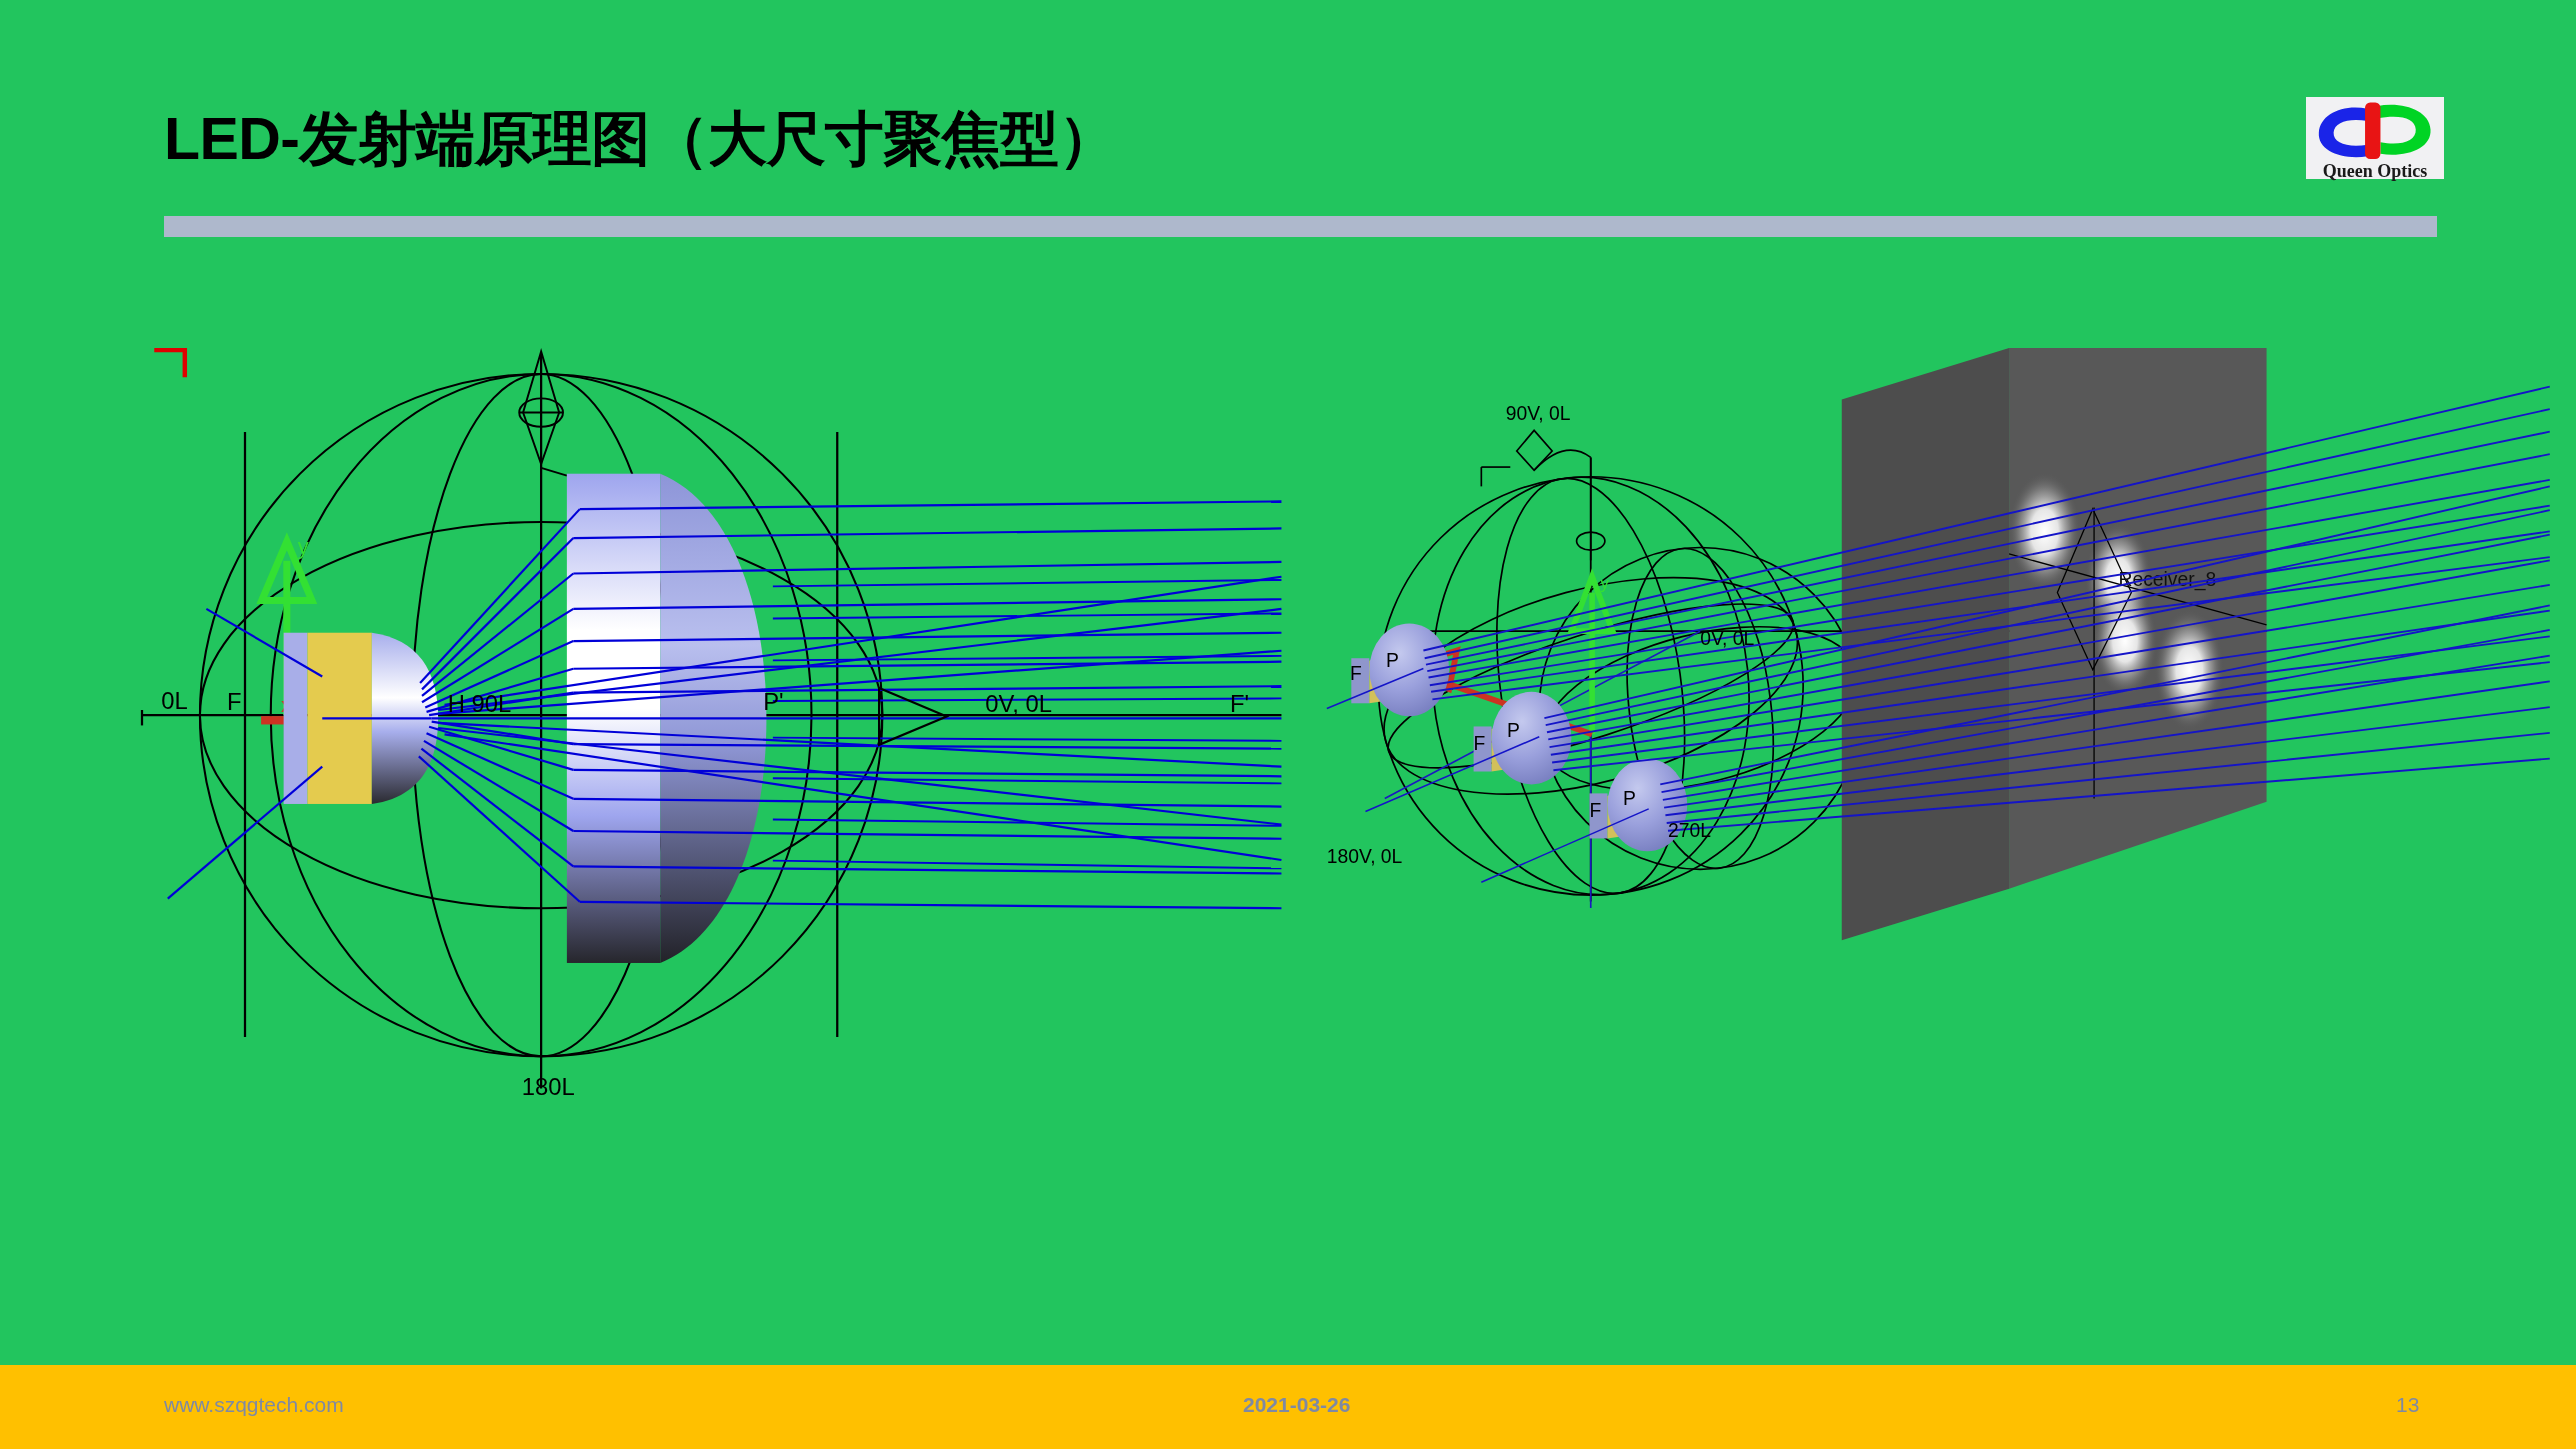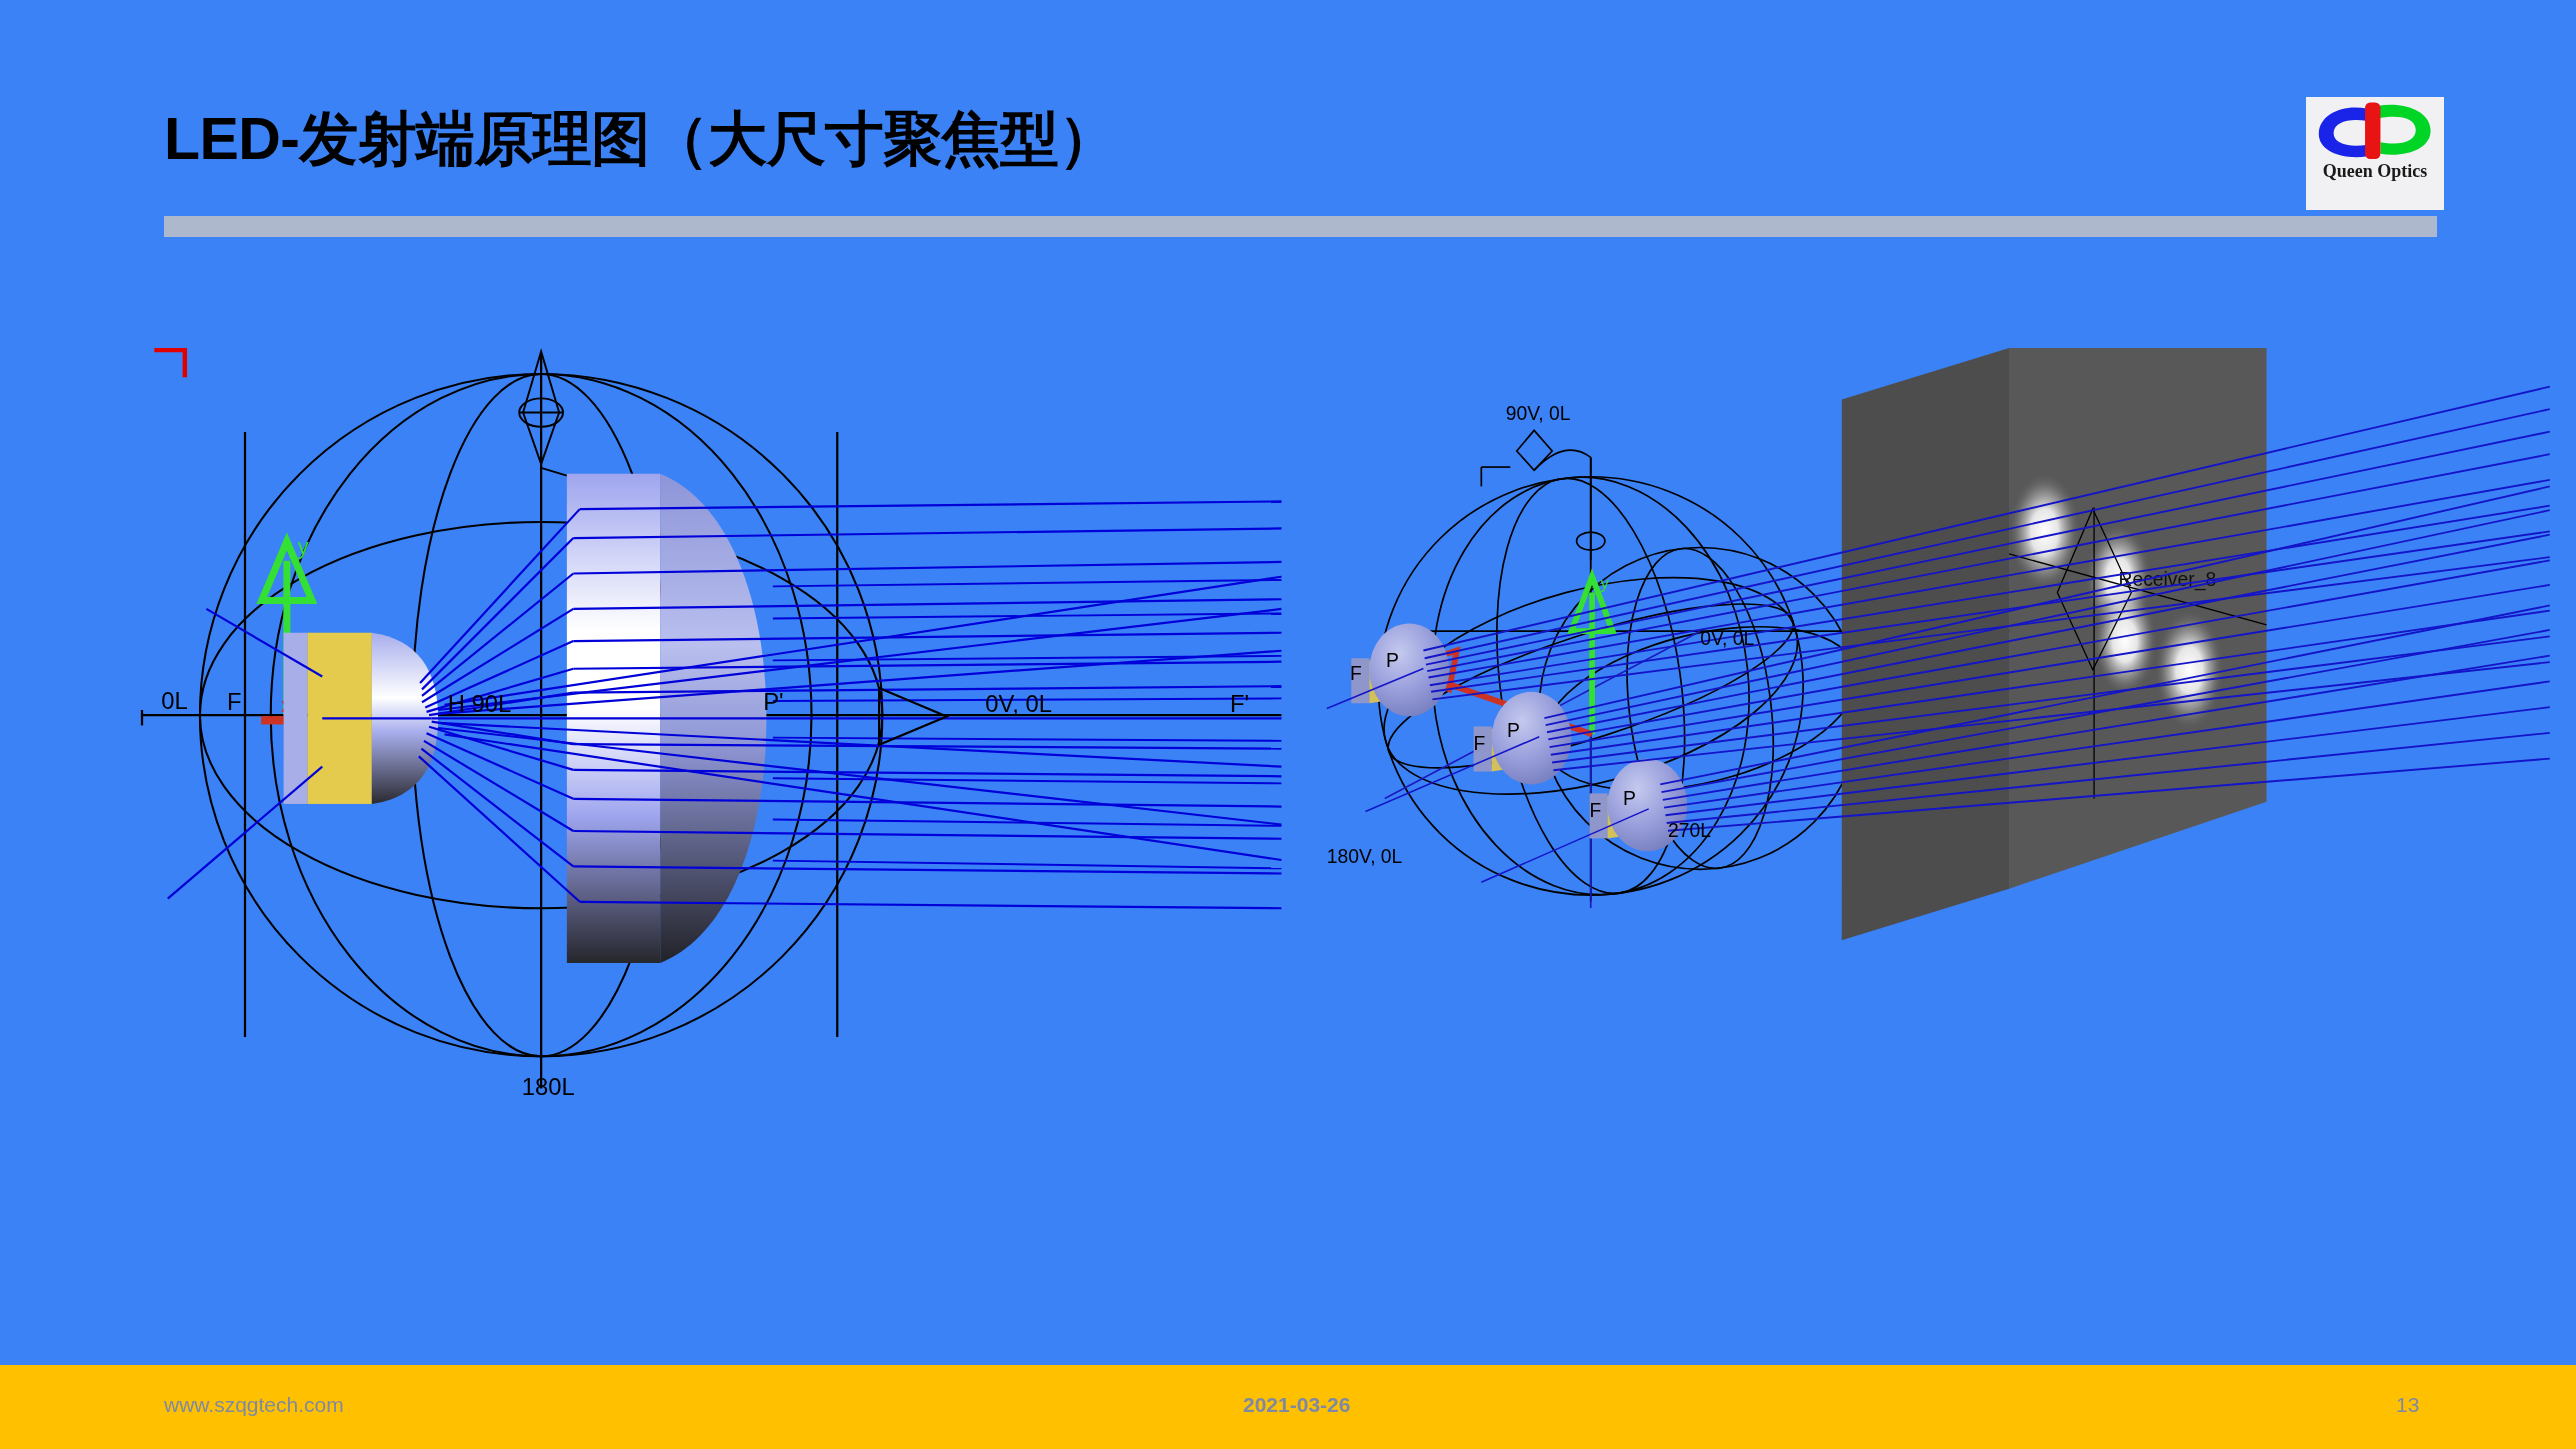--- a/index.html
+++ b/index.html
@@ -2,35 +2,35 @@
 <html style="font-size:10.3px"><head>
 <meta charset="utf-8">
 <title>LED Slide</title>
 <style>
   html,body{margin:0;padding:0;}
   body{
     width:2576px;height:1449px;background:#ffffff;
     font-family:"Liberation Sans", sans-serif;
     overflow:hidden;position:relative;
   }
-  .slide{position:absolute;inset:0;background:#3b82f6;}
+  .slide{position:absolute;inset:0;background:#22c55e;}
 
   
   .title{
     position:absolute;left:164px;top:100px;
     font-size:59px;font-weight:bold;color:#000;
     letter-spacing:-0.6px;white-space:nowrap;
     font-family:"Liberation Sans","DejaVu Sans",sans-serif;
   }
   .title-rule{
     position:absolute;left:164px;top:216px;width:2273px;height:21px;
     background:#aeb8cc;
   }
   .logo{
-    position:absolute;left:2306px;top:97px;width:138px;height:113px;
+    position:absolute;left:2306px;top:97px;width:138px;height:82px;
     background:#f1f1f3;
   }
   .logo svg{display:block;width:138px;height:68px;}
   .logo-text{
     position:absolute;left:0;top:64px;width:138px;text-align:center;
     font-family:"Liberation Serif","DejaVu Serif",serif;
     font-weight:bold;font-size:18px;color:#1a1a1a;
   }
 
   

